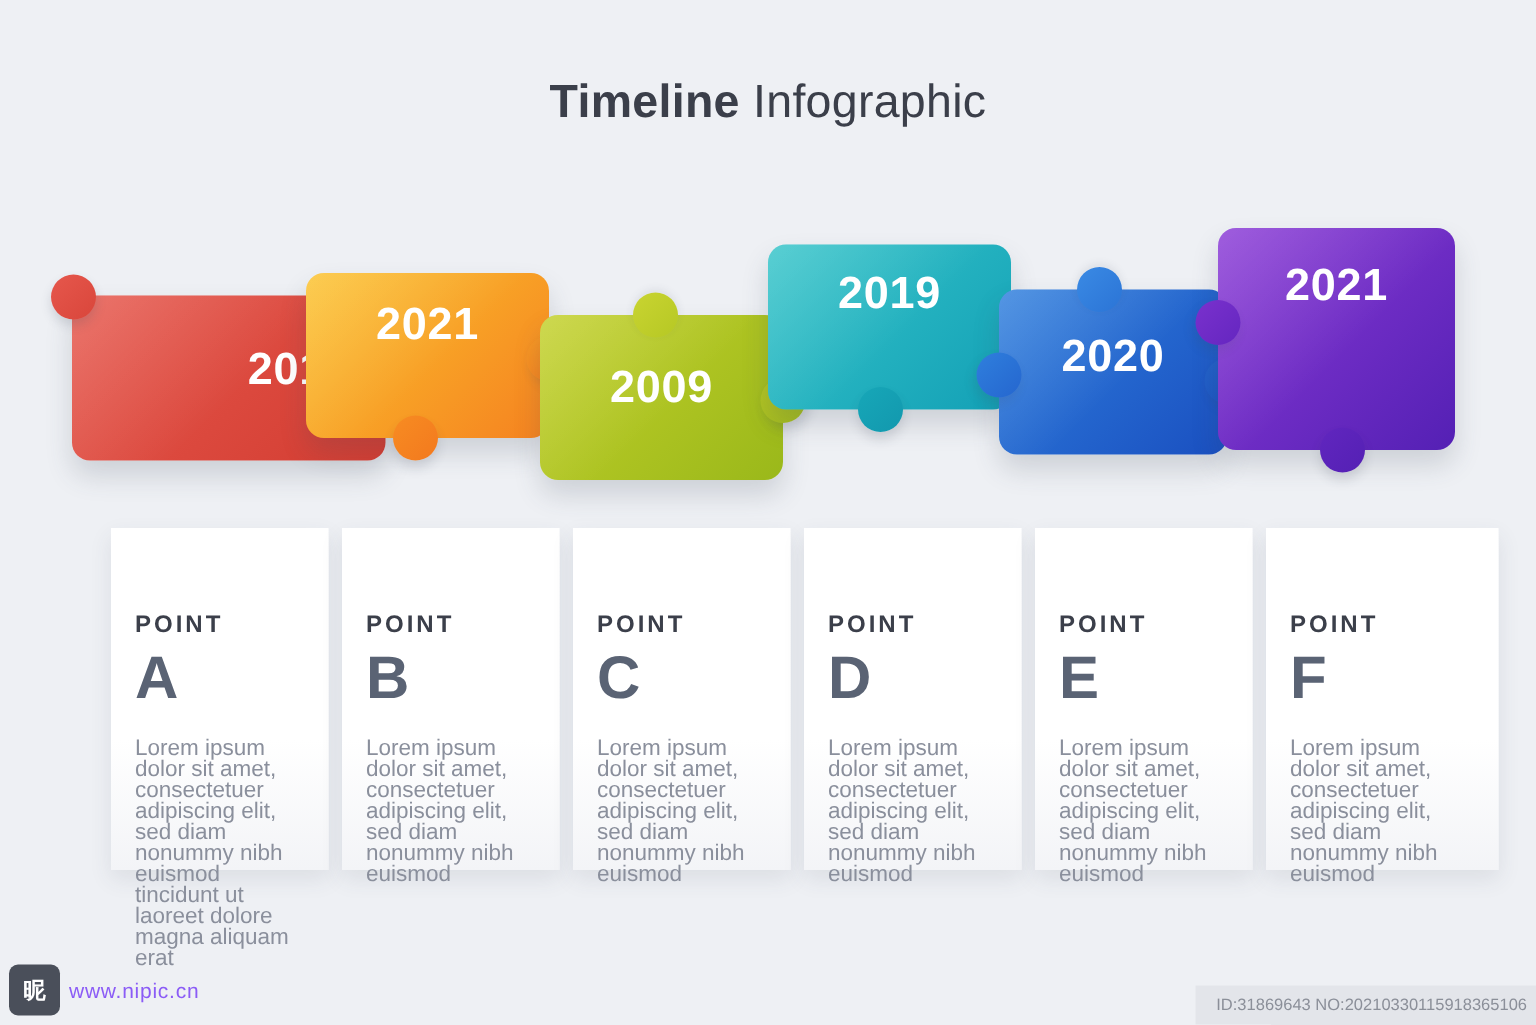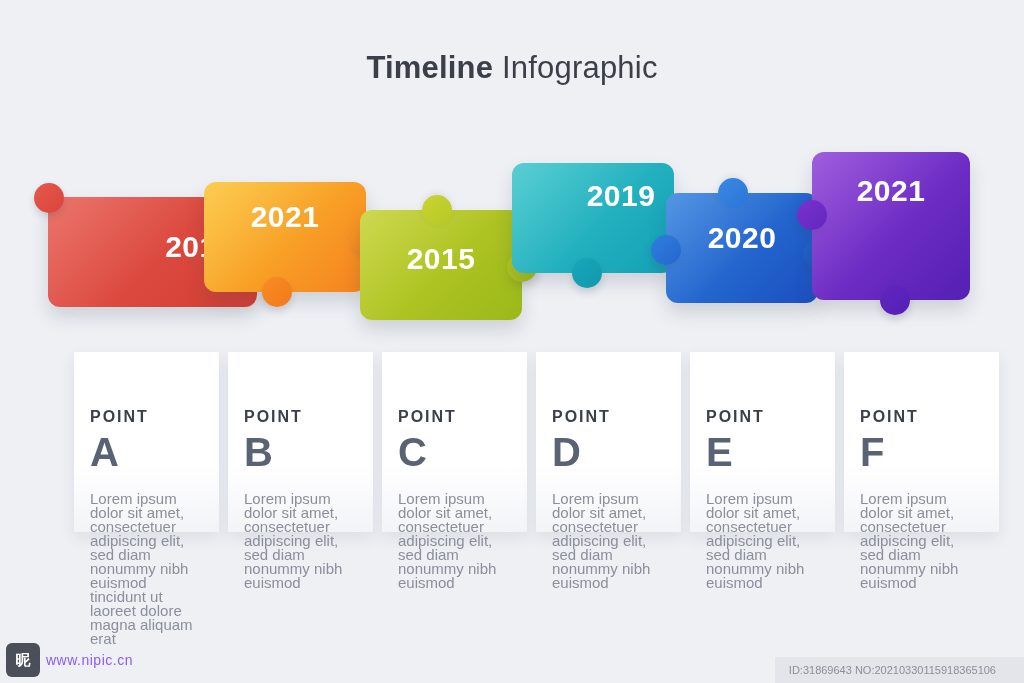--- a/index.html
+++ b/index.html
@@ -38,21 +38,21 @@
   }
   .sheen{
     position:absolute;inset:0;border-radius:12px;
     background:linear-gradient(135deg,rgba(255,255,255,.18) 0%,rgba(255,255,255,0) 55%);
     pointer-events:none;
   }
 
   
   #panels{position:absolute;left:0;top:352px;width:1024px;height:240px;}
   .panel{
-    position:absolute; top:0; width:145px; height:180px;
+    position:absolute; top:0; width:145px; height:228px;
     background:linear-gradient(180deg,#ffffff 0%,#ffffff 62%,#f3f4f7 100%);
     box-shadow:0 6px 14px rgba(60,70,90,.10);
   }
   .ptitle{
     position:absolute; left:0; top:56px; width:100%;
     font-size:16px; font-weight:bold; color:#3b3f4a; letter-spacing:2px;
   }
   .pletter{
     position:absolute; left:0; top:78px; width:100%;
     font-size:40px; font-weight:bold; color:#5a6374; letter-spacing:.5px;
@@ -71,21 +71,21 @@
   #logo .mark{
     width:34px;height:34px;border-radius:6px;background:#4a4f5a;
     color:#fff;font-size:15px;font-weight:bold;
     display:flex;align-items:center;justify-content:center;
   }
   #logo .url{font-size:14px;color:#8b5cf6;letter-spacing:.5px;}
   #idbar{
     position:absolute; right:0; bottom:0; height:26px;
     background:#e3e5ea; color:#8b8f99;
     font-size:11px; display:flex;align-items:center;
-    padding:0 28px 0 14px;
+    padding:0 6px 0 14px;
   }
 </style>
 </head>
 <body>
 
 <div id="title">
   <span class="bold">Timeline</span><span class="light"> Infographic</span>
 </div>
 
 <div id="puzzles">
@@ -101,27 +101,27 @@
     <div class="sheen"></div>
     <div class="knob" style="right:-15px;top:42px;background:linear-gradient(135deg,#f79a24,#f3791e);box-shadow:3px 4px 7px rgba(60,70,90,.16);"></div>
     <div class="knob" style="left:58px;bottom:-15px;background:linear-gradient(135deg,#f78c22,#f3791e);box-shadow:0 5px 7px rgba(60,70,90,.16);"></div>
     <div class="yr" style="top:18px;">2021</div>
   </div>
 
   <div class="puz" style="left:360px;top:210px;width:162px;height:110px;background:linear-gradient(135deg,#c3d02a 0%,#9ab81a 100%);">
     <div class="sheen"></div>
     <div class="knob" style="left:62px;top:-15px;background:linear-gradient(135deg,#c9d431,#b6c824);box-shadow:0 -2px 6px rgba(60,70,90,.10);"></div>
     <div class="knob" style="right:-15px;top:42px;background:linear-gradient(135deg,#b4c623,#a3bc1d);box-shadow:3px 4px 7px rgba(60,70,90,.16);"></div>
-    <div class="yr" style="top:32px;">2015</div>
+    <div class="yr" style="top:32px;">2009</div>
   </div>
 
   <div class="puz" style="left:512px;top:163px;width:162px;height:110px;background:linear-gradient(135deg,#35c4c9 0%,#13a0b6 100%);">
     <div class="sheen"></div>
     <div class="knob" style="left:60px;bottom:-15px;background:linear-gradient(135deg,#17a7b8,#1298ae);box-shadow:0 5px 7px rgba(60,70,90,.16);"></div>
-    <div class="yr" style="top:16px;padding-left:28px;">2019</div>
+    <div class="yr" style="top:16px;">2019</div>
   </div>
 
   <div class="puz" style="left:666px;top:193px;width:152px;height:110px;background:linear-gradient(135deg,#2f7fdd 0%,#1a4fc0 100%);">
     <div class="sheen"></div>
     <div class="knob" style="left:-15px;top:42px;background:linear-gradient(135deg,#2f7fdd,#2566cf);box-shadow:-2px 4px 7px rgba(60,70,90,.14);"></div>
     <div class="knob" style="left:52px;top:-15px;background:linear-gradient(135deg,#3a8ae4,#2b74d6);box-shadow:0 -2px 6px rgba(60,70,90,.10);"></div>
     <div class="knob" style="right:-15px;top:46px;background:linear-gradient(135deg,#2363c9,#1a4fc0);box-shadow:3px 4px 7px rgba(60,70,90,.16);"></div>
     <div class="yr" style="top:28px;text-align:center;">2020</div>
   </div>
 

